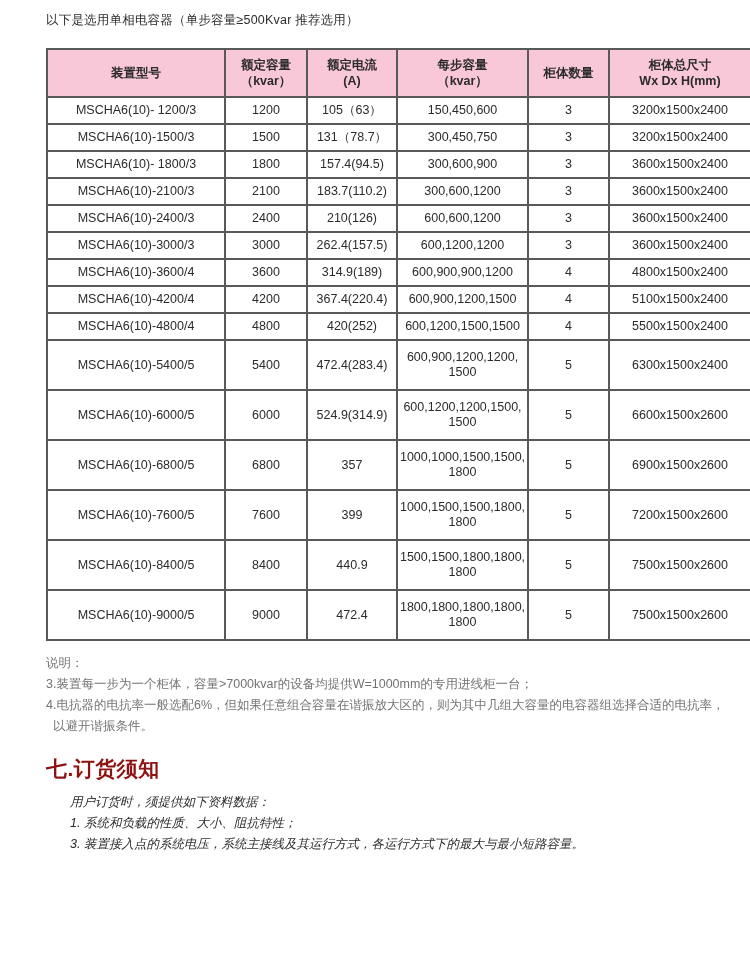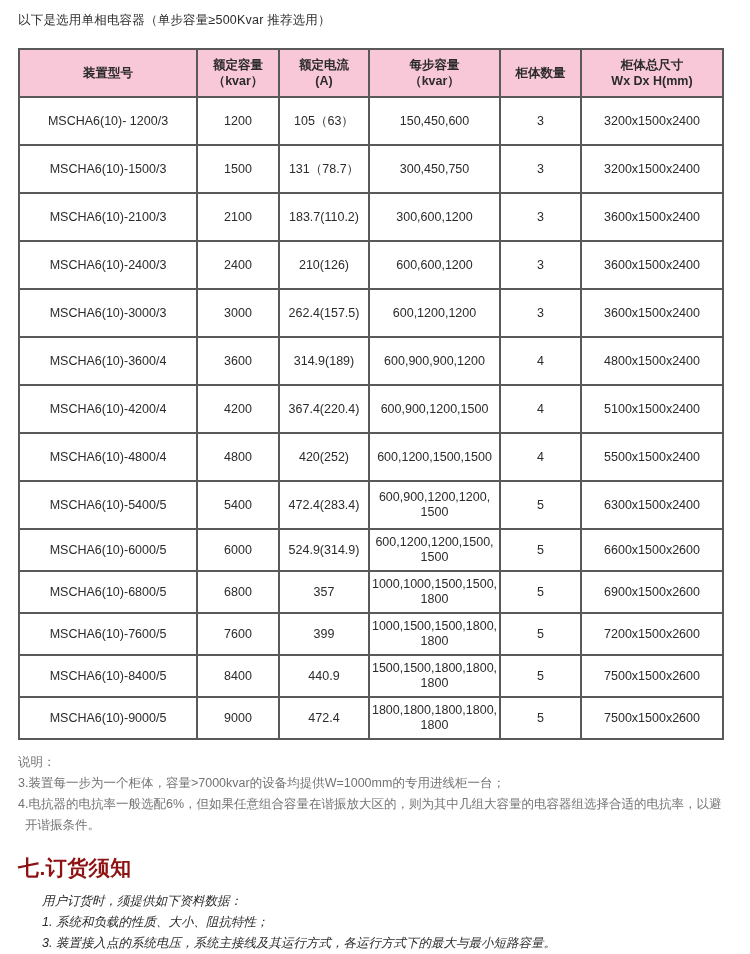--- a/index.html
+++ b/index.html
@@ -2,41 +2,41 @@
 <html style="--header-bg: #f9c8d8; --heading-red: #8e1212; --border: #595959;"><head>
 <meta charset="utf-8">
 <style>
   * { margin:0; padding:0; box-sizing:border-box; }
   html, body { background:#ffffff; }
   body {
     width:750px; height:954px; overflow:hidden;
     font-family:"Liberation Sans","DejaVu Sans",sans-serif;
     color:#2f2f2f;
   }
-  .page { padding:12px 18px 0 18px; }
+  .page { padding:12px 18px 0 18px;margin-left:28px; }
 
   .intro-title { font-size:12.5px; color:#2b2b2b; margin-bottom:19px; letter-spacing:0.2px; }
 
   table.spec {
     border-collapse:collapse; table-layout:fixed; width:704px;
     border:2px solid var(--border,#595959);
   }
   table.spec th, table.spec td {
     border:2px solid var(--border,#595959);
     text-align:center; vertical-align:middle;
     overflow:hidden;
   }
   table.spec th {
     background:var(--header-bg,#f9c8d8);
     font-size:12.5px; font-weight:bold; height:48px; line-height:16px;
     color:#2b2b2b;
   }
   table.spec td { font-size:12.5px; line-height:15px; color:#2b2b2b; }
-  table.spec tbody tr { height:48px; }
-  table.spec tbody tr:nth-child(n+10) { height:42px; }
+  table.spec tbody tr { height:27px; }
+  table.spec tbody tr:nth-child(n+10) { height:50px; }
 
   .preline { white-space:pre-line; }
 
   .notes { margin-top:12px; font-size:12.5px; line-height:21px; color:#737373; }
   .note-hang { padding-left:7px; text-indent:-7px; }
 
   .order-heading {
     margin-top:18px; font-size:21px; font-weight:bold;
     color:var(--heading-red,#8e1212); letter-spacing:0.5px;
   }
@@ -83,20 +83,28 @@
         </tr>
         <tr>
           <td>MSCHA6(10)-1500/3</td>
           <td>1500</td>
           <td>131（78.7）</td>
           <td class="preline">300,450,750</td>
           <td>3</td>
           <td>3200x1500x2400</td>
         </tr>
         <tr>
+          <td>MSCHA6(10)- 1800/3</td>
+          <td>1800</td>
+          <td>157.4(94.5)</td>
+          <td class="preline">300,600,900</td>
+          <td>3</td>
+          <td>3600x1500x2400</td>
+        </tr>
+        <tr>
           <td>MSCHA6(10)-2100/3</td>
           <td>2100</td>
           <td>183.7(110.2)</td>
           <td class="preline">300,600,1200</td>
           <td>3</td>
           <td>3600x1500x2400</td>
         </tr>
         <tr>
           <td>MSCHA6(10)-2400/3</td>
           <td>2400</td>

